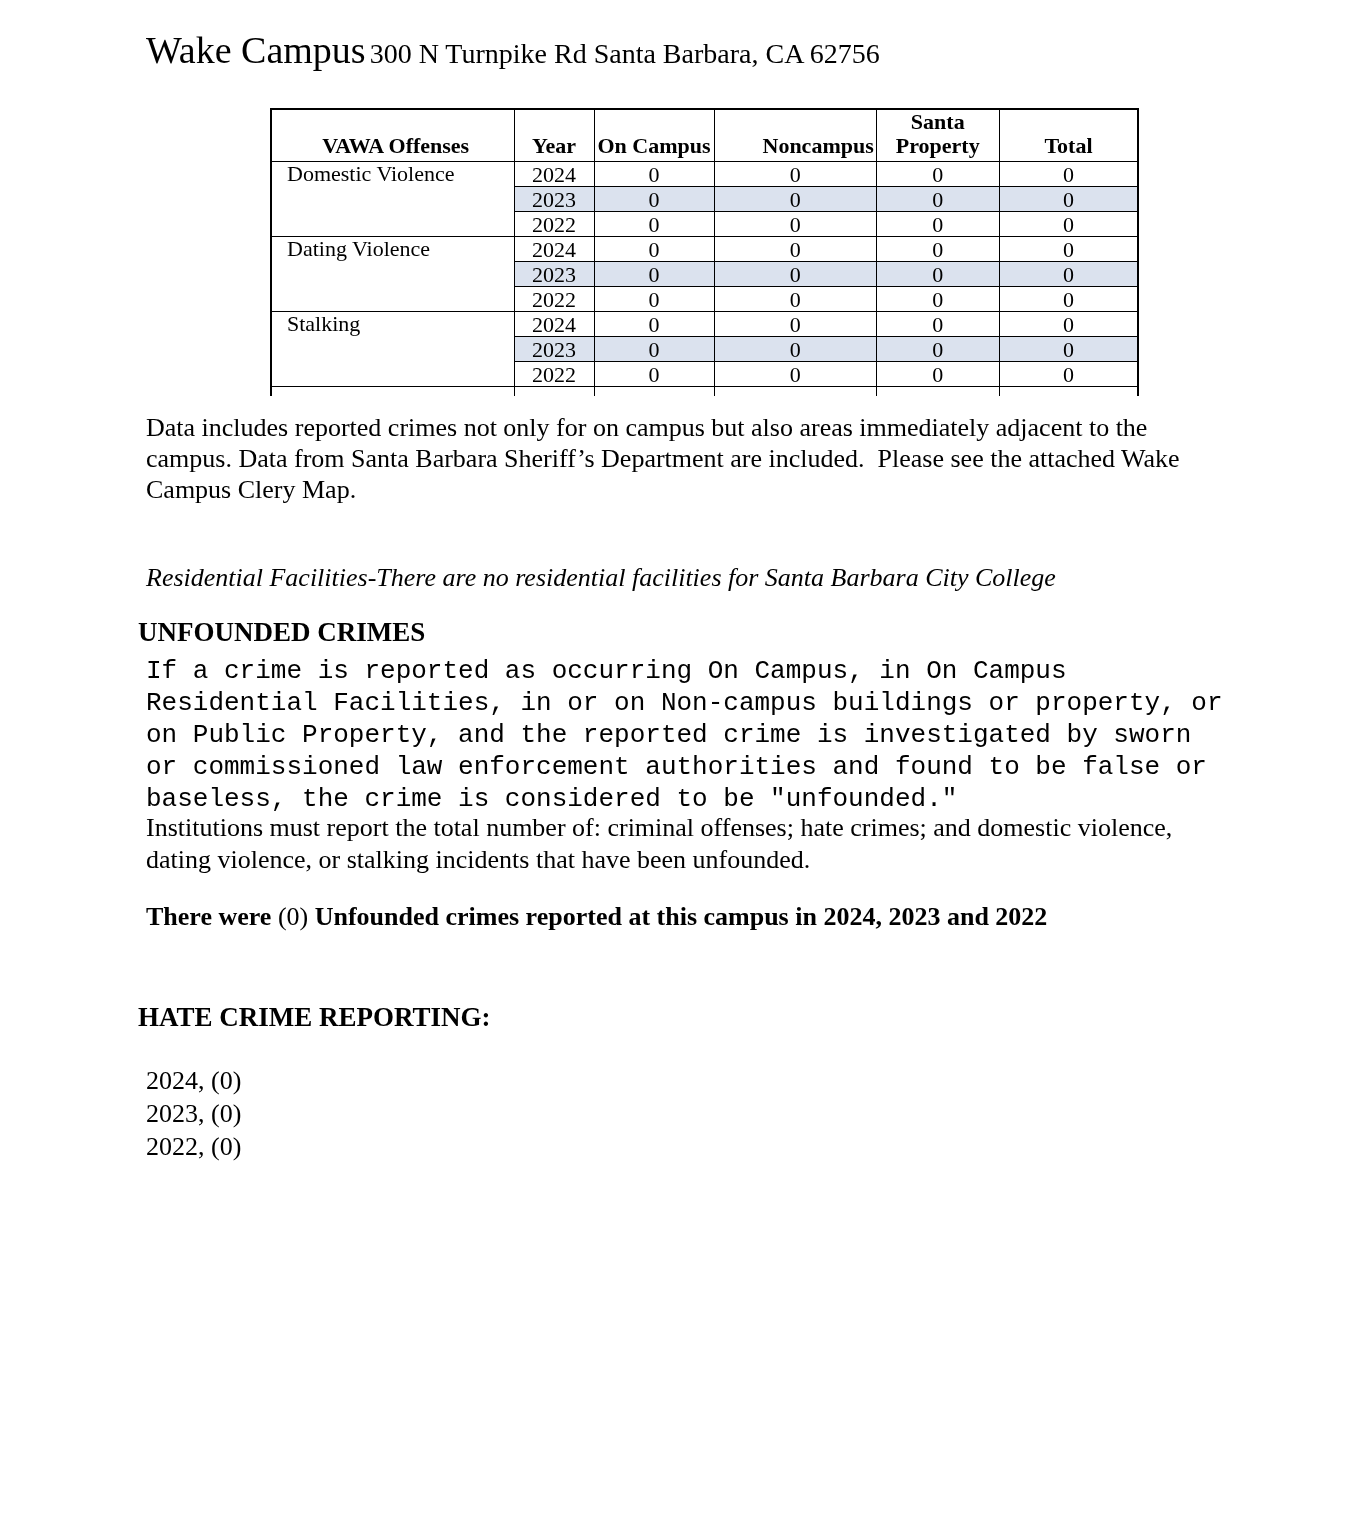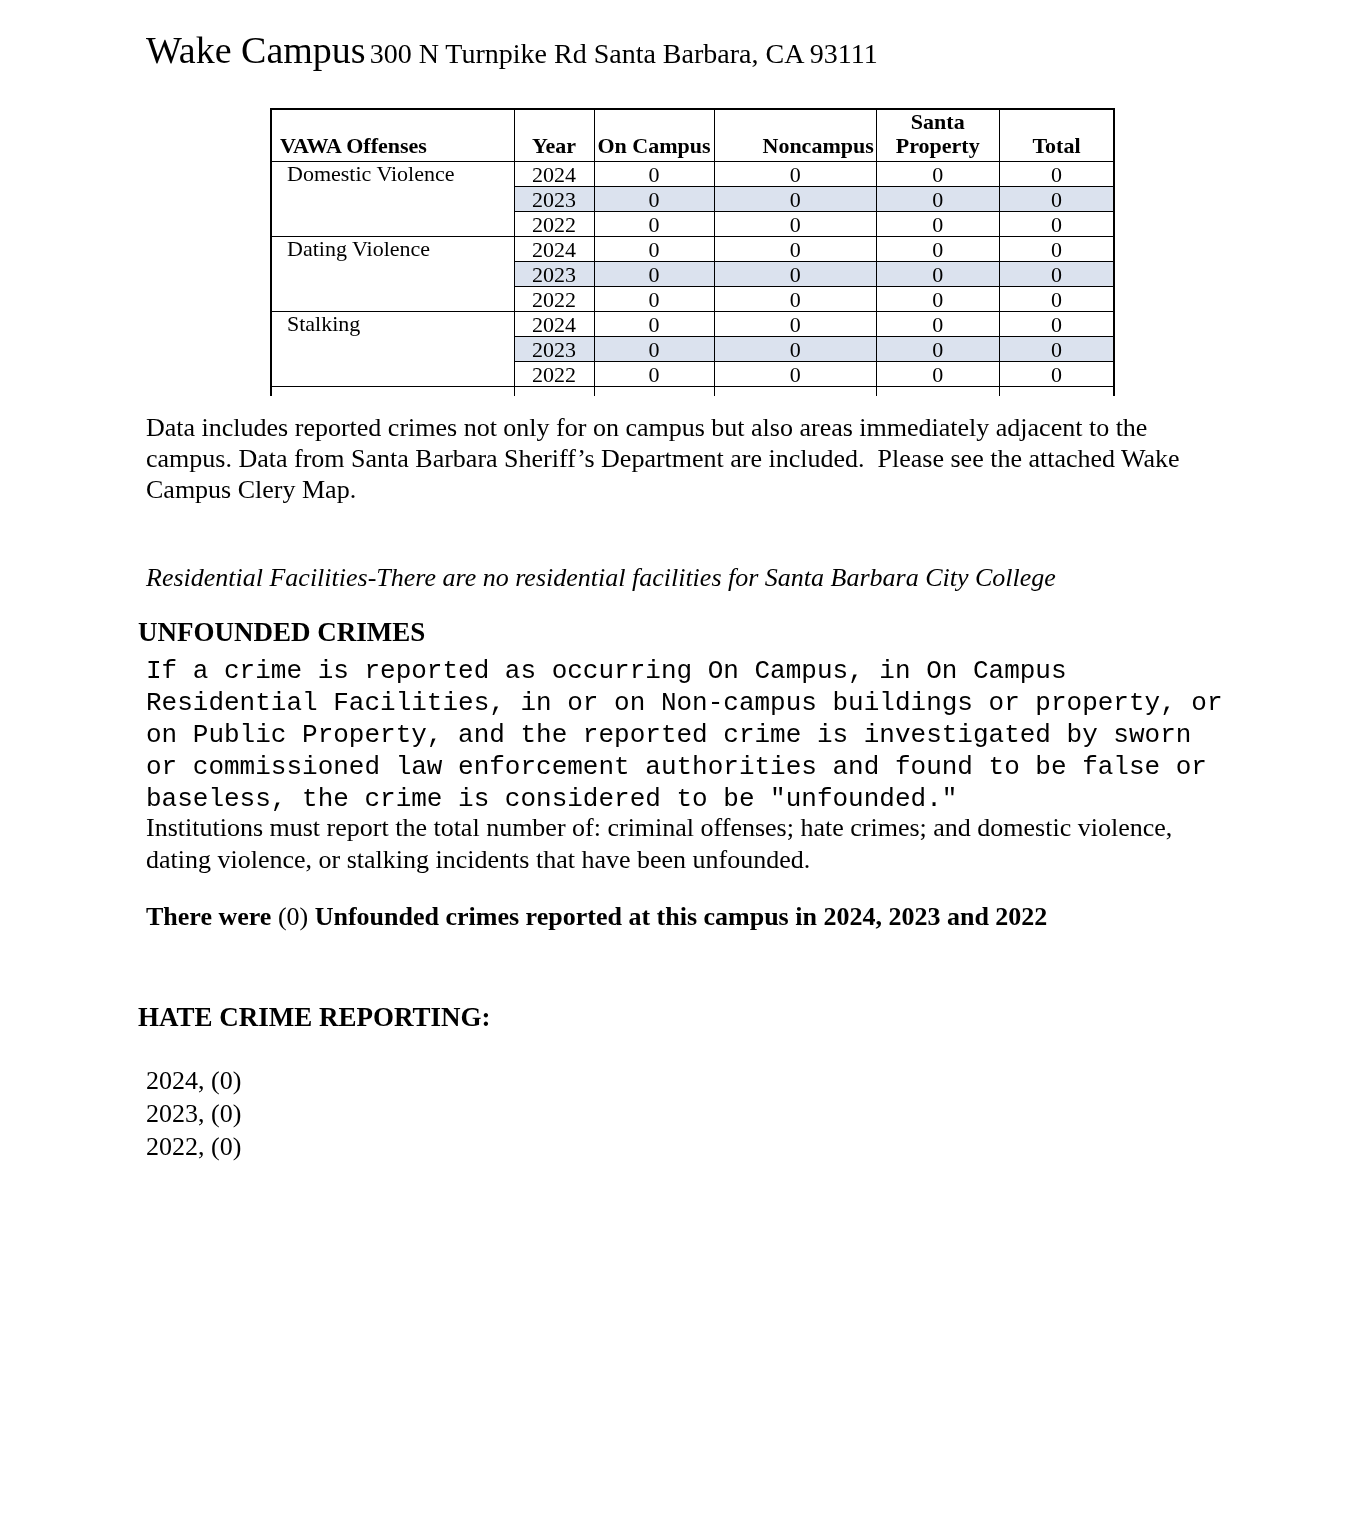--- a/index.html
+++ b/index.html
@@ -26,26 +26,26 @@
     border: 2px solid #000;
     border-bottom: 0;
     font-size: 22px;
     table-layout: fixed;
   }
   .vawa-table th, .vawa-table td { border: 1px solid #000; padding: 0 2px; }
   .vawa-table thead th {
     font-weight: bold; vertical-align: bottom; text-align: center;
     height: 50px; padding-bottom: 3px; line-height: 24px;
   }
-  .vawa-table th.col-offense { text-align: left; padding-left: 8px; width: 243px; }
+  .vawa-table th.col-offense { text-align: center; padding-left: 8px; width: 243px; }
   .vawa-table th.col-year { width: 80px; }
   .vawa-table th.col-oncampus { width: 120px; }
   .vawa-table th.col-noncampus { width: 132px; padding-left: 48px; }
   .vawa-table th.col-public { width: 123px; }
-  .vawa-table th.col-total { width: 115px; border-radius: 8px; }
+  .vawa-table th.col-total { width: 139px; border-radius: 8px; }
   .vawa-table tbody td { height: 25px; text-align: center; line-height: 23px; }
   .vawa-table td.offense-cell { text-align: left; vertical-align: top; padding-left: 15px; background: #fff; }
   .vawa-table tr.shaded td { background: var(--shade, #dbe2ee); }
   .vawa-table tr.sliver td { height: 9px; border-bottom: none; }
 
   
   p { margin: 0; }
   .body-text { position: absolute; left: 146px; width: 1082px; font-size: 26px; line-height: 31px; }
   .p-data-note { top: 412px; }
   .italic-note { position: absolute; left: 146px; top: 563px; font-size: 26px; font-style: italic; white-space: nowrap; }
@@ -58,21 +58,21 @@
   .h-hate { top: 1002px; }
   .years { position: absolute; left: 146px; top: 1064px; font-size: 26px; line-height: 33px; }
 </style>
 </head>
 <body>
 
 <main class="page">
 
   <header class="doc-title">
     <span class="campus-name">Wake Campus</span>
-    <span class="campus-address">300 N Turnpike Rd Santa Barbara, CA 93111</span>
+    <span class="campus-address">300 N Turnpike Rd Santa Barbara, CA 62756</span>
   </header>
 
   <table class="vawa-table">
     <thead>
       <tr>
         <th class="col-offense">VAWA Offenses</th>
         <th class="col-year">Year</th>
         <th class="col-oncampus">On Campus</th>
         <th class="col-noncampus">Noncampus</th>
         <th class="col-public">Santa Property</th>

